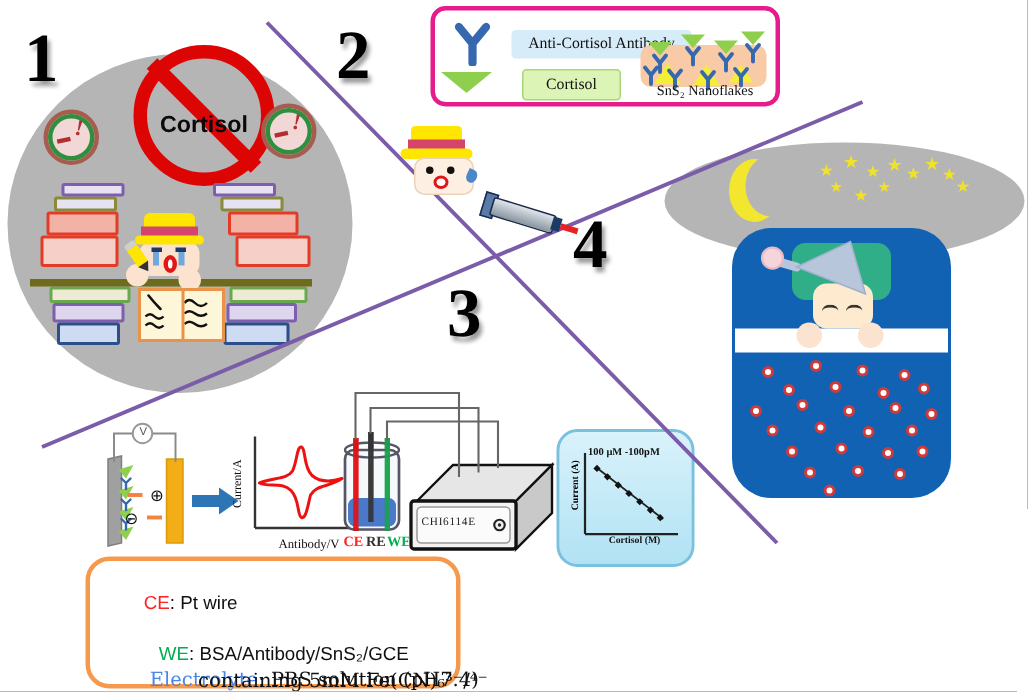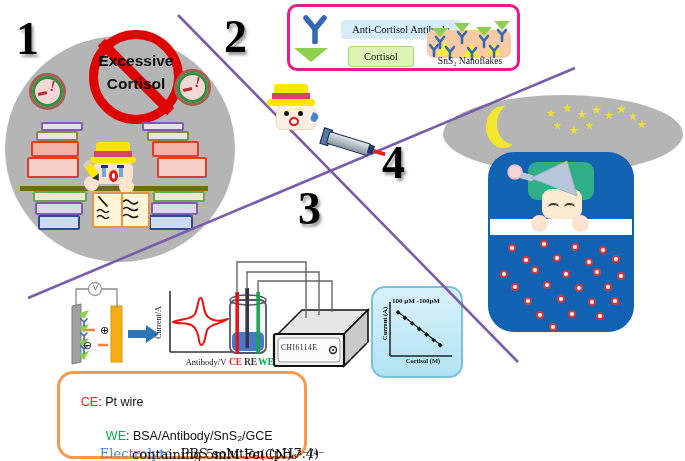--- a/index.html
+++ b/index.html
@@ -83,21 +83,20 @@
   <div class="num" style="left:16px;top:16px;">1</div>
   <div class="num" style="left:224px;top:14px;">2</div>
   <div class="num" style="left:298px;top:186px;">3</div>
   <div class="num" style="left:382px;top:140px;">4</div>
 
   <div class="abs ellipse1"></div>
 
   <div class="abs ban">
     <div class="ban-ring"></div>
     <div class="ban-bar"></div>
-    <div class="ban-txt" style="top:22px;">Excessive</div>
     <div class="ban-txt" style="top:45px;">Cortisol</div>
   </div>
 
   <div class="clock" style="left:29px;top:73px;">
     <div class="clock-inner"></div>
     <div class="clock-hand"></div>
     <div class="clock-mark">!</div>
   </div>
   <div class="clock" style="left:174px;top:69px;">
     <div class="clock-inner"></div>
@@ -261,21 +260,21 @@
       <rect x="51.2" y="42.8" width="3.4" height="3.4" transform="rotate(45 52.7 44)"></rect>
       <rect x="58.4" y="48.4" width="3.4" height="3.4" transform="rotate(45 59.9 49.5)"></rect>
       <rect x="65" y="53.5" width="3.4" height="3.4" transform="rotate(45 66.5 54.5)"></rect>
     </g>
   </svg>
   <div class="plotlabel" style="left:392px;top:297px;width:70px;font-size:7px;font-weight:bold;z-index:4;">100 μM -100pM</div>
   <div class="vlabel" style="left:356px;top:320px;width:56px;text-align:center;font-size:6.5px;font-weight:bold;z-index:4;">Current (A)</div>
   <div class="plotlabel" style="left:392px;top:357px;width:62px;text-align:center;font-size:6.5px;font-weight:bold;z-index:4;">Cortisol (M)</div>
 
   <div class="abs infobox">
-    <div class="infoline" style="left:0;top:7px;text-align:right;">
+    <div class="infoline" style="left:15px;top:7px;text-align:right;">
       <span style="color:#ff2222;">CE</span><span>: Pt wire</span>
     </div>
     <div class="infoline" style="left:25px;top:41px;">
       <span style="color:#00b050;">WE</span><span>: BSA/Antibody/SnS₂/GCE</span>
     </div>
     <div class="infoline serifline" style="left:15px;top:57px;">
       <span style="color:#4a86e8;">Electrolyte</span><span>: PBS solution (pH7.4)</span>
     </div>
     <div class="infoline serifline" style="left:72px;top:73px;">containing 5mM Fe(CN)₆³⁻/⁴⁻</div>
   </div>

